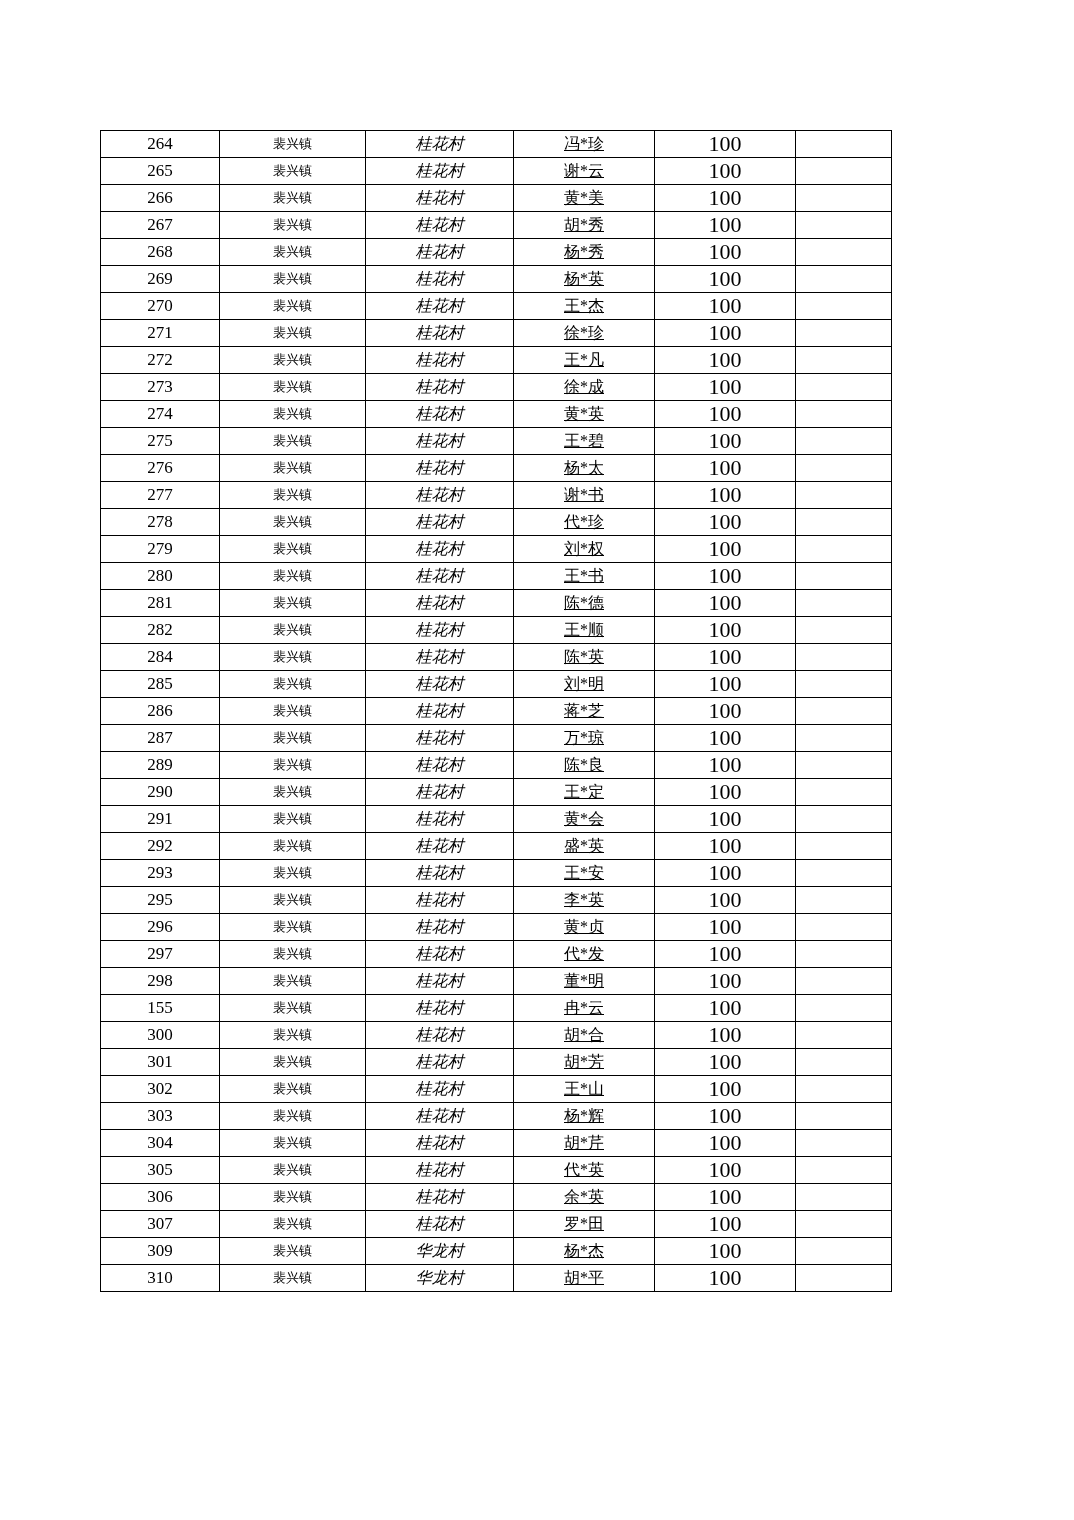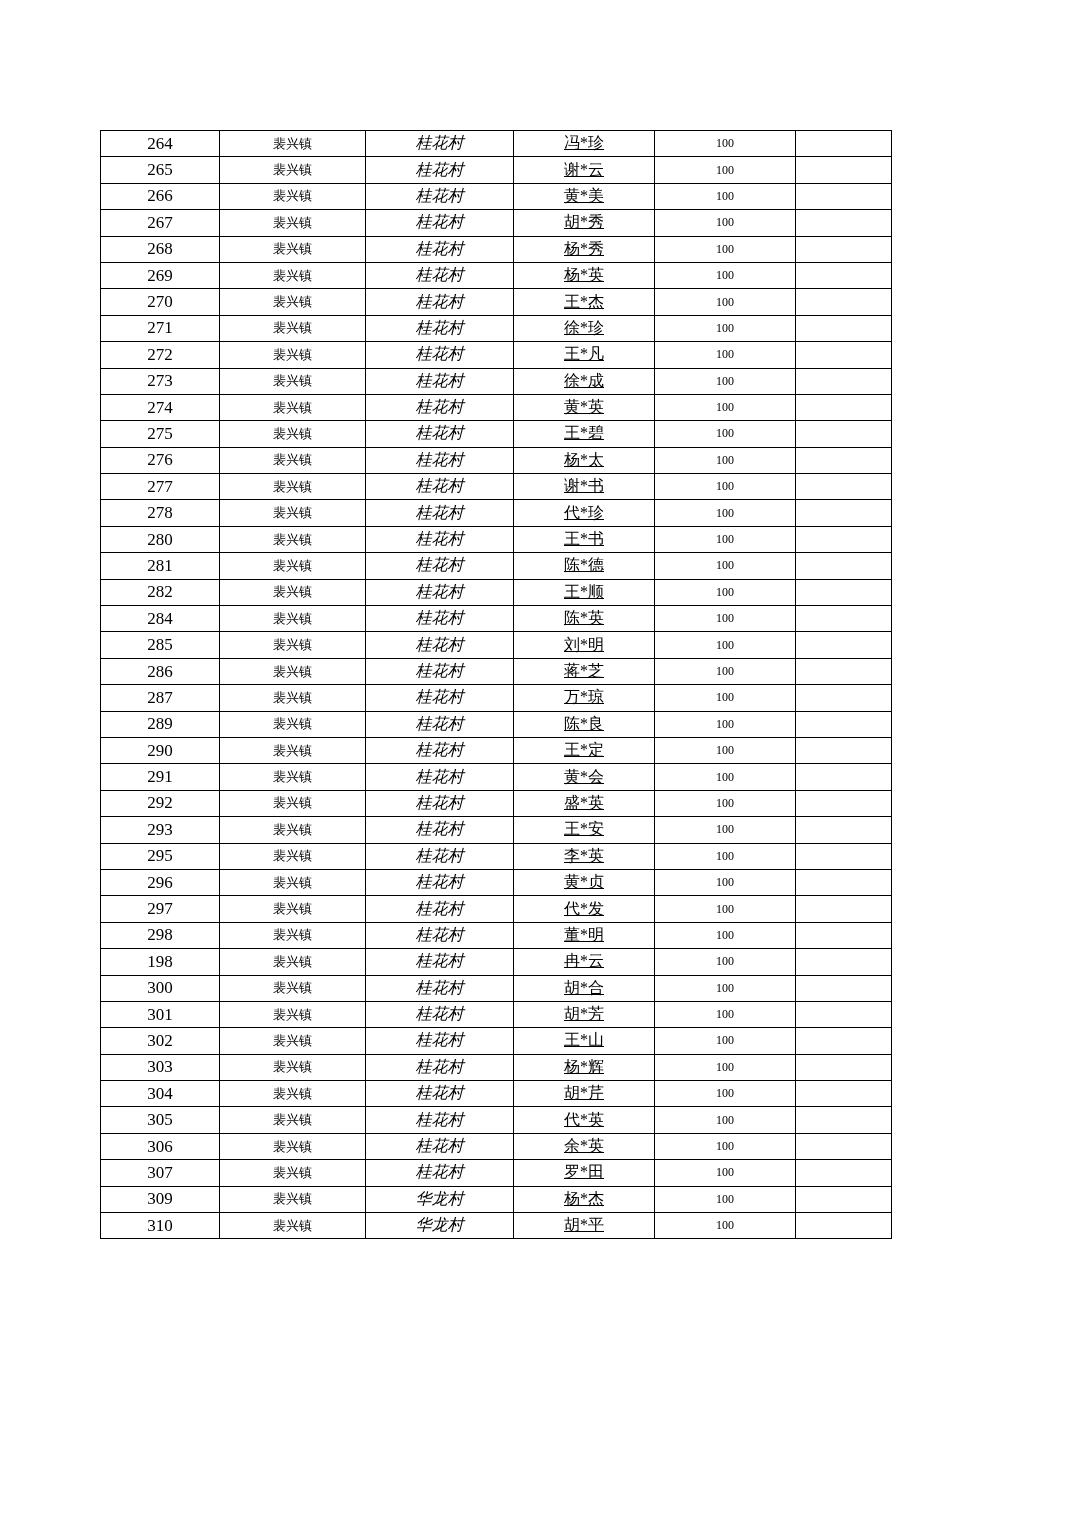--- a/index.html
+++ b/index.html
@@ -30,21 +30,21 @@
     padding: 0;
     text-align: center;
     vertical-align: middle;
     overflow: hidden;
     white-space: nowrap;
   }
   td.col-no     { width: 118px; font-size: 17px; }
   td.col-town   { width: 145px; font-size: 13px; }
   td.col-village{ width: 147px; font-size: 16px; font-style: italic; }
   td.col-name   { width: 140px; font-size: 16px; text-decoration: underline; }
-  td.col-amount { width: 140px; font-size: 12px; }
+  td.col-amount { width: 140px; font-size: 22px; }
   td.col-extra  { width: 95px;  font-size: 16px; }
 </style>
 </head>
 <body>
 
 <div class="sheet">
   <table class="roster">
     <tbody>
         <tr>
           <td class="col-no">264</td>
@@ -160,20 +160,28 @@
         </tr>
         <tr>
           <td class="col-no">278</td>
           <td class="col-town">裴兴镇</td>
           <td class="col-village">桂花村</td>
           <td class="col-name">代*珍</td>
           <td class="col-amount">100</td>
           <td class="col-extra"></td>
         </tr>
         <tr>
+          <td class="col-no">279</td>
+          <td class="col-town">裴兴镇</td>
+          <td class="col-village">桂花村</td>
+          <td class="col-name">刘*权</td>
+          <td class="col-amount">100</td>
+          <td class="col-extra"></td>
+        </tr>
+        <tr>
           <td class="col-no">280</td>
           <td class="col-town">裴兴镇</td>
           <td class="col-village">桂花村</td>
           <td class="col-name">王*书</td>
           <td class="col-amount">100</td>
           <td class="col-extra"></td>
         </tr>
         <tr>
           <td class="col-no">281</td>
           <td class="col-town">裴兴镇</td>
@@ -288,21 +296,21 @@
         </tr>
         <tr>
           <td class="col-no">298</td>
           <td class="col-town">裴兴镇</td>
           <td class="col-village">桂花村</td>
           <td class="col-name">董*明</td>
           <td class="col-amount">100</td>
           <td class="col-extra"></td>
         </tr>
         <tr>
-          <td class="col-no">198</td>
+          <td class="col-no">155</td>
           <td class="col-town">裴兴镇</td>
           <td class="col-village">桂花村</td>
           <td class="col-name">冉*云</td>
           <td class="col-amount">100</td>
           <td class="col-extra"></td>
         </tr>
         <tr>
           <td class="col-no">300</td>
           <td class="col-town">裴兴镇</td>
           <td class="col-village">桂花村</td>

